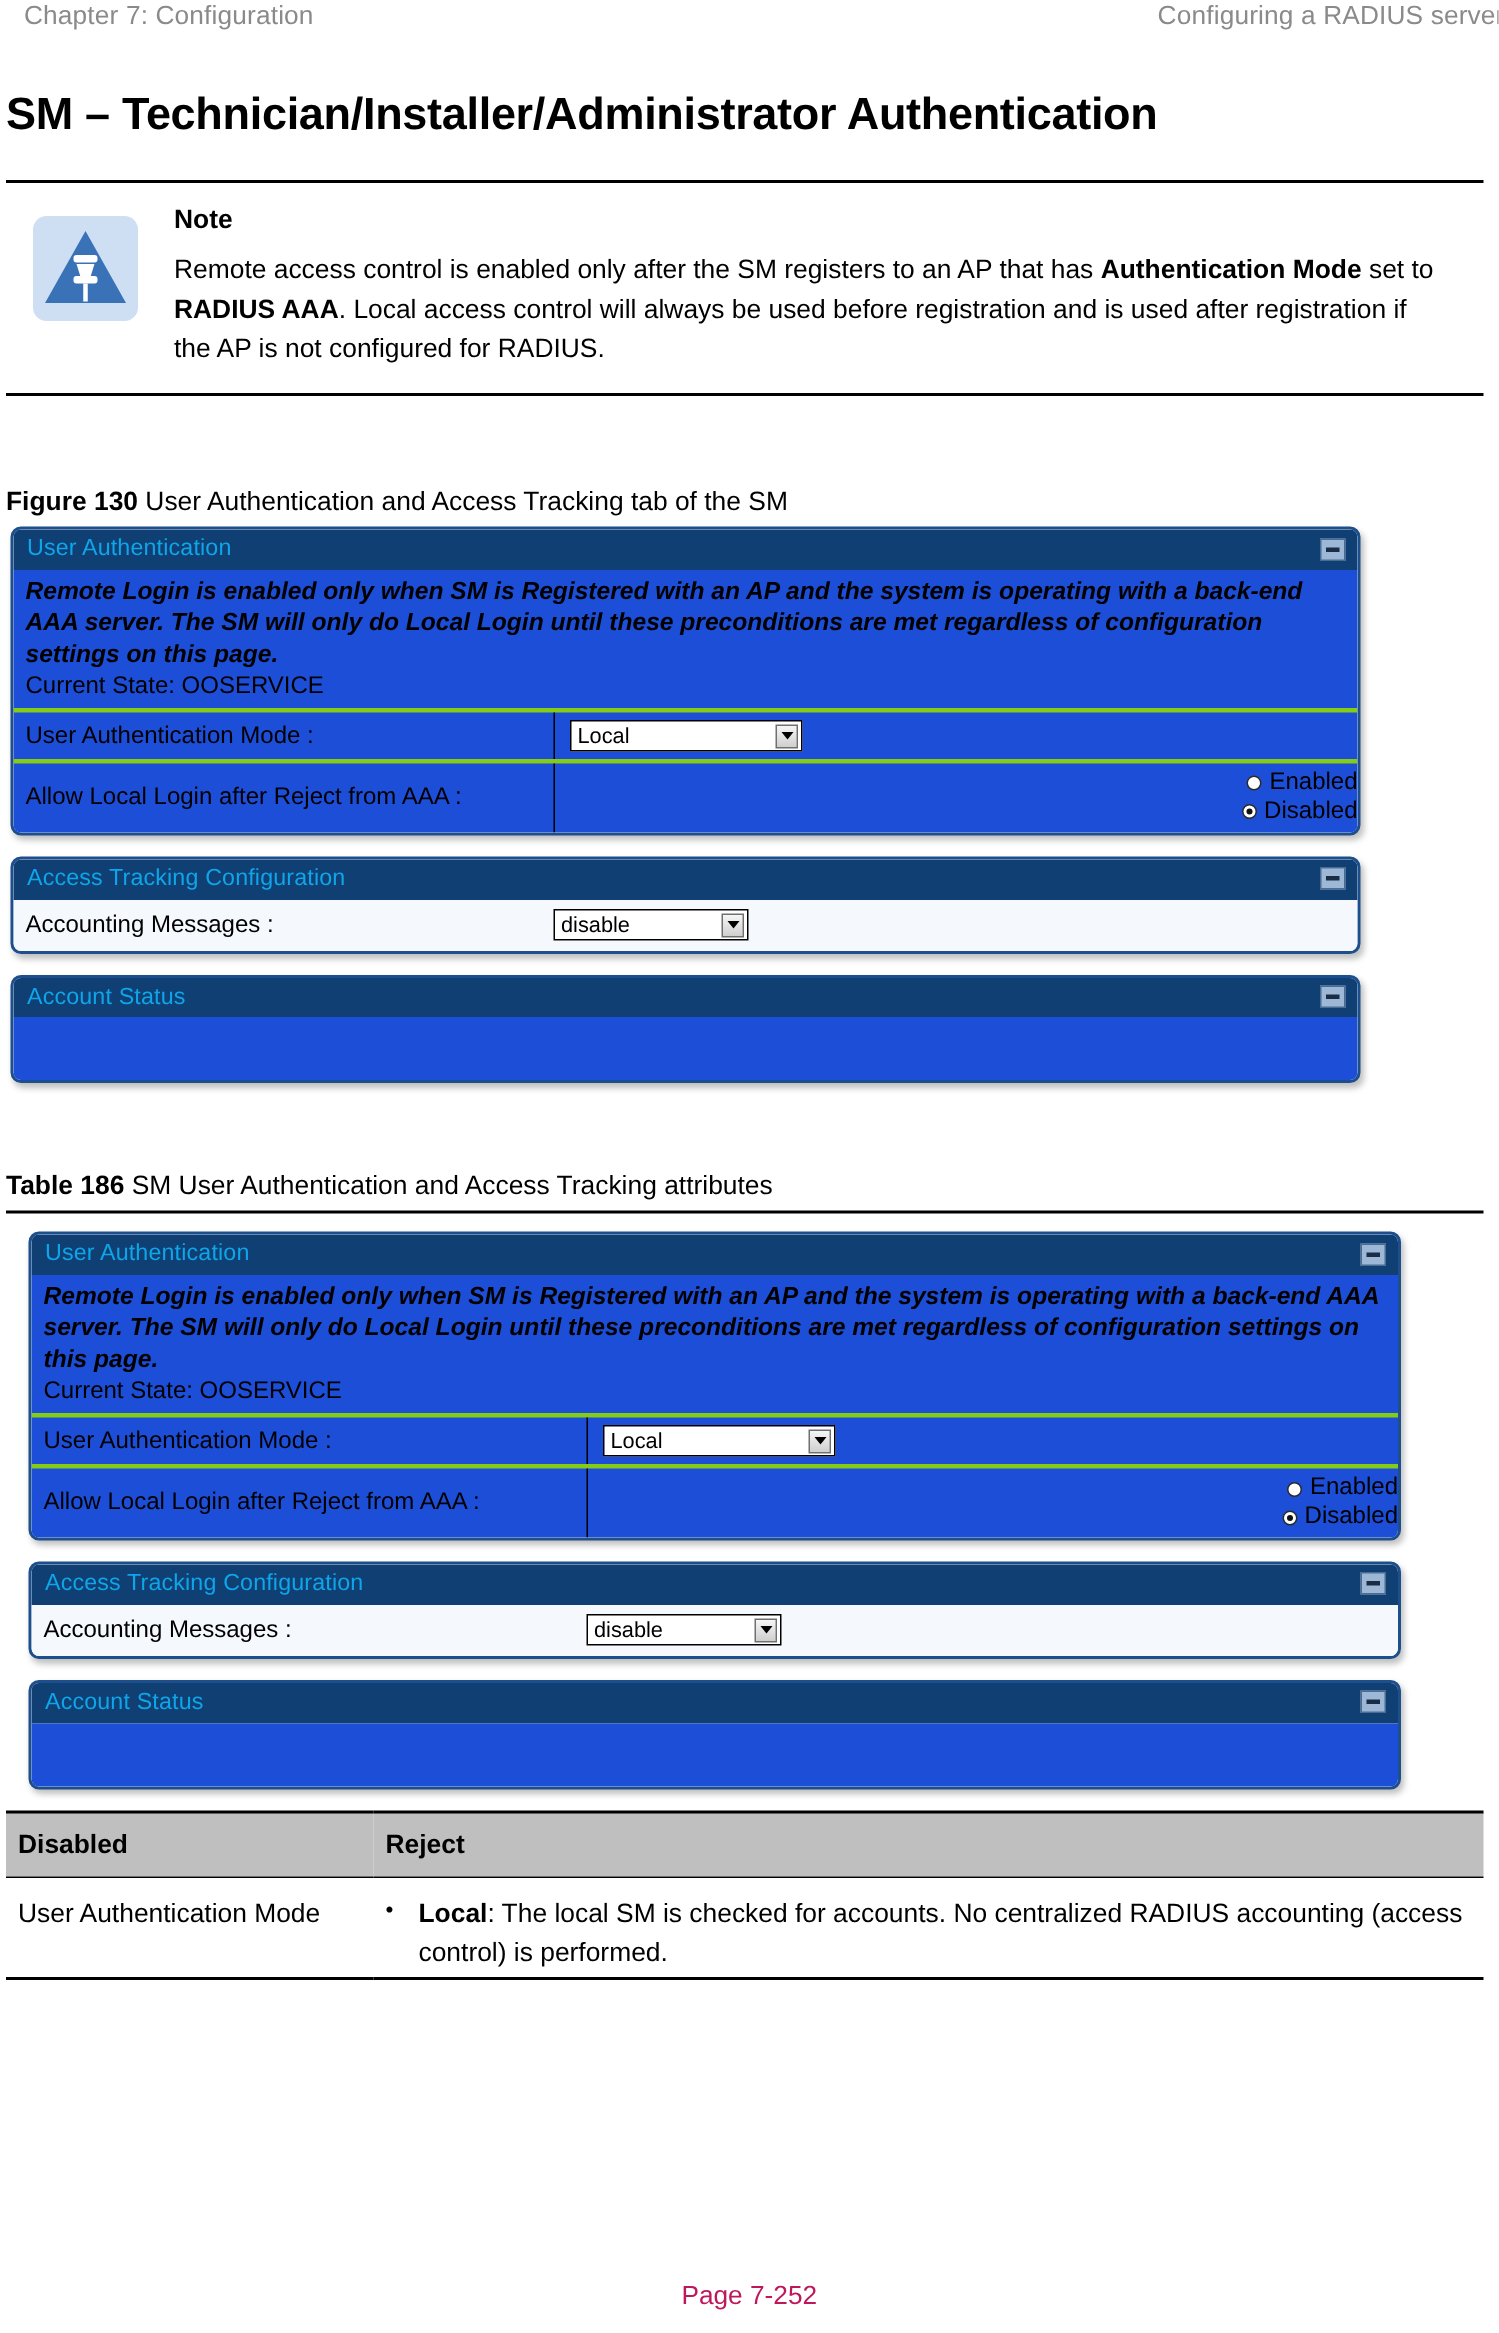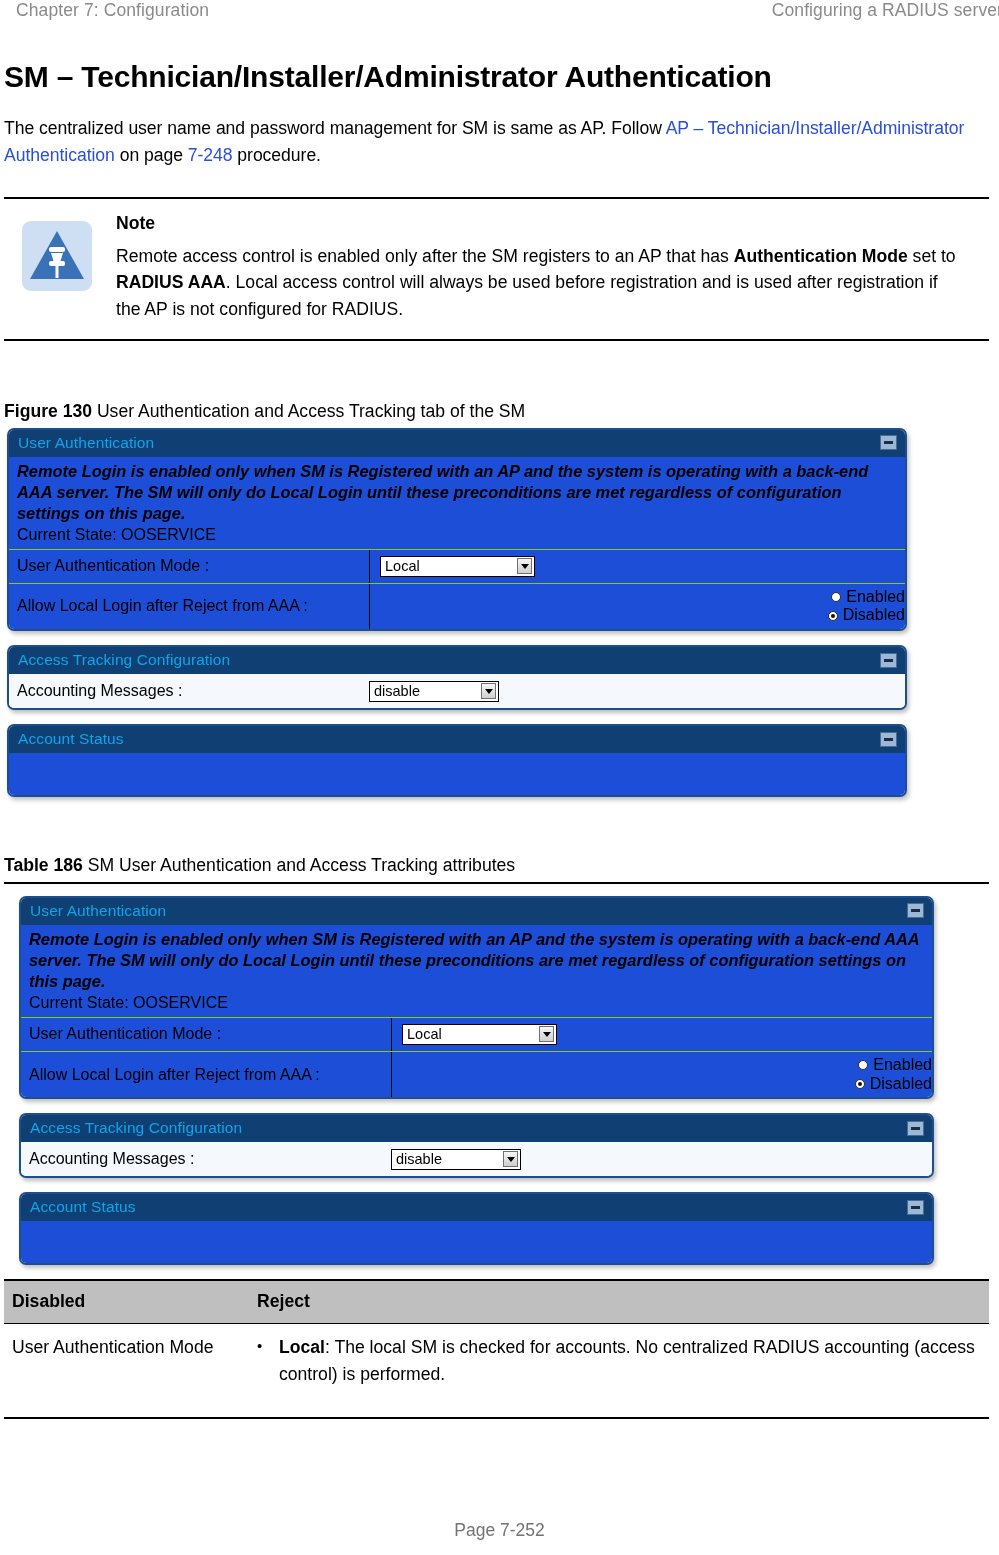--- a/index.html
+++ b/index.html
@@ -121,21 +121,21 @@
     padding: 4px 8px 0 8px;
   }
   .state-line {
     font-size: 16px;
     padding: 2px 8px 5px 8px;
   }
 
   .row {
     display: flex;
     align-items: center;
-    border-top: 1px solid #84cc16;
+    border-top: 3px solid #84cc16;
     min-height: 34px;
   }
   .row .lbl {
     font-size: 16px;
     padding: 5px 8px 5px 8px;
     flex: 0 0 auto;
   }
   .row .sep { align-self: stretch; width: 1px; background: #000; }
   .row .ctl { padding-left: 10px; flex: 1; }
 
@@ -191,53 +191,52 @@
   }
   table.attr-table thead th {
     background: #bfbfbf;
     text-align: left;
     font-weight: bold;
     padding: 10px 8px 11px 8px;
     border-top: 2.2px solid #000;
     border-bottom: 1.5px solid #000;
   }
   table.attr-table td {
-    padding: 10px 8px 30px 8px;
+    padding: 10px 8px 4px 8px;
     vertical-align: top;
     border-bottom: 2.2px solid #000;
     line-height: 1.5;
   }
   table.attr-table .col-attr { width: 245px; }
   .bullet-row { display: flex; gap: 0; }
   .bullet-row .dot { flex: 0 0 22px; font-size: 15px; line-height: 1.6; }
   .bullet-row .txt { flex: 1; }
   .bullet-row .txt b { font-weight: bold; }
 
   
   .page-footer {
     position: absolute;
     bottom: 14px; left: 0; right: 0;
     text-align: center;
-    color: #737373;
+    color: #be185d;
     font-size: 17.5px;
   }
 </style>
 </head>
 <body>
 
 <div class="page-header">
   <span class="left">Chapter 7:  Configuration</span>
   <span class="right">Configuring a RADIUS server</span>
 </div>
 
 <div class="content">
 
   <h1 class="doc-title">SM – Technician/Installer/Administrator Authentication</h1>
 
-  <p class="body-text"><span>The centralized user name and password management for SM is same as AP. Follow </span><a class="xref" href="#">AP – Technician/Installer/Administrator Authentication</a><span> on page </span><a class="xref" href="#">7-248</a><span> procedure.</span></p>
 
   <div class="note-box">
     <div class="note-icon-cell">
       <div class="note-icon">
         <svg viewBox="0 0 70 70" width="70" height="70" aria-hidden="true">
           <path d="M35 10 L62 58 L8 58 Z" fill="#3a72b8"></path>
           <rect x="27" y="26" width="16" height="5" rx="2" fill="#ffffff"></rect>
           <path d="M29 32 h12 l-2.5 8 h-7 Z" fill="#ffffff"></path>
           <rect x="27" y="40" width="16" height="5" rx="2" fill="#ffffff"></rect>
           <rect x="33.5" y="45" width="3" height="12" fill="#ffffff"></rect>

